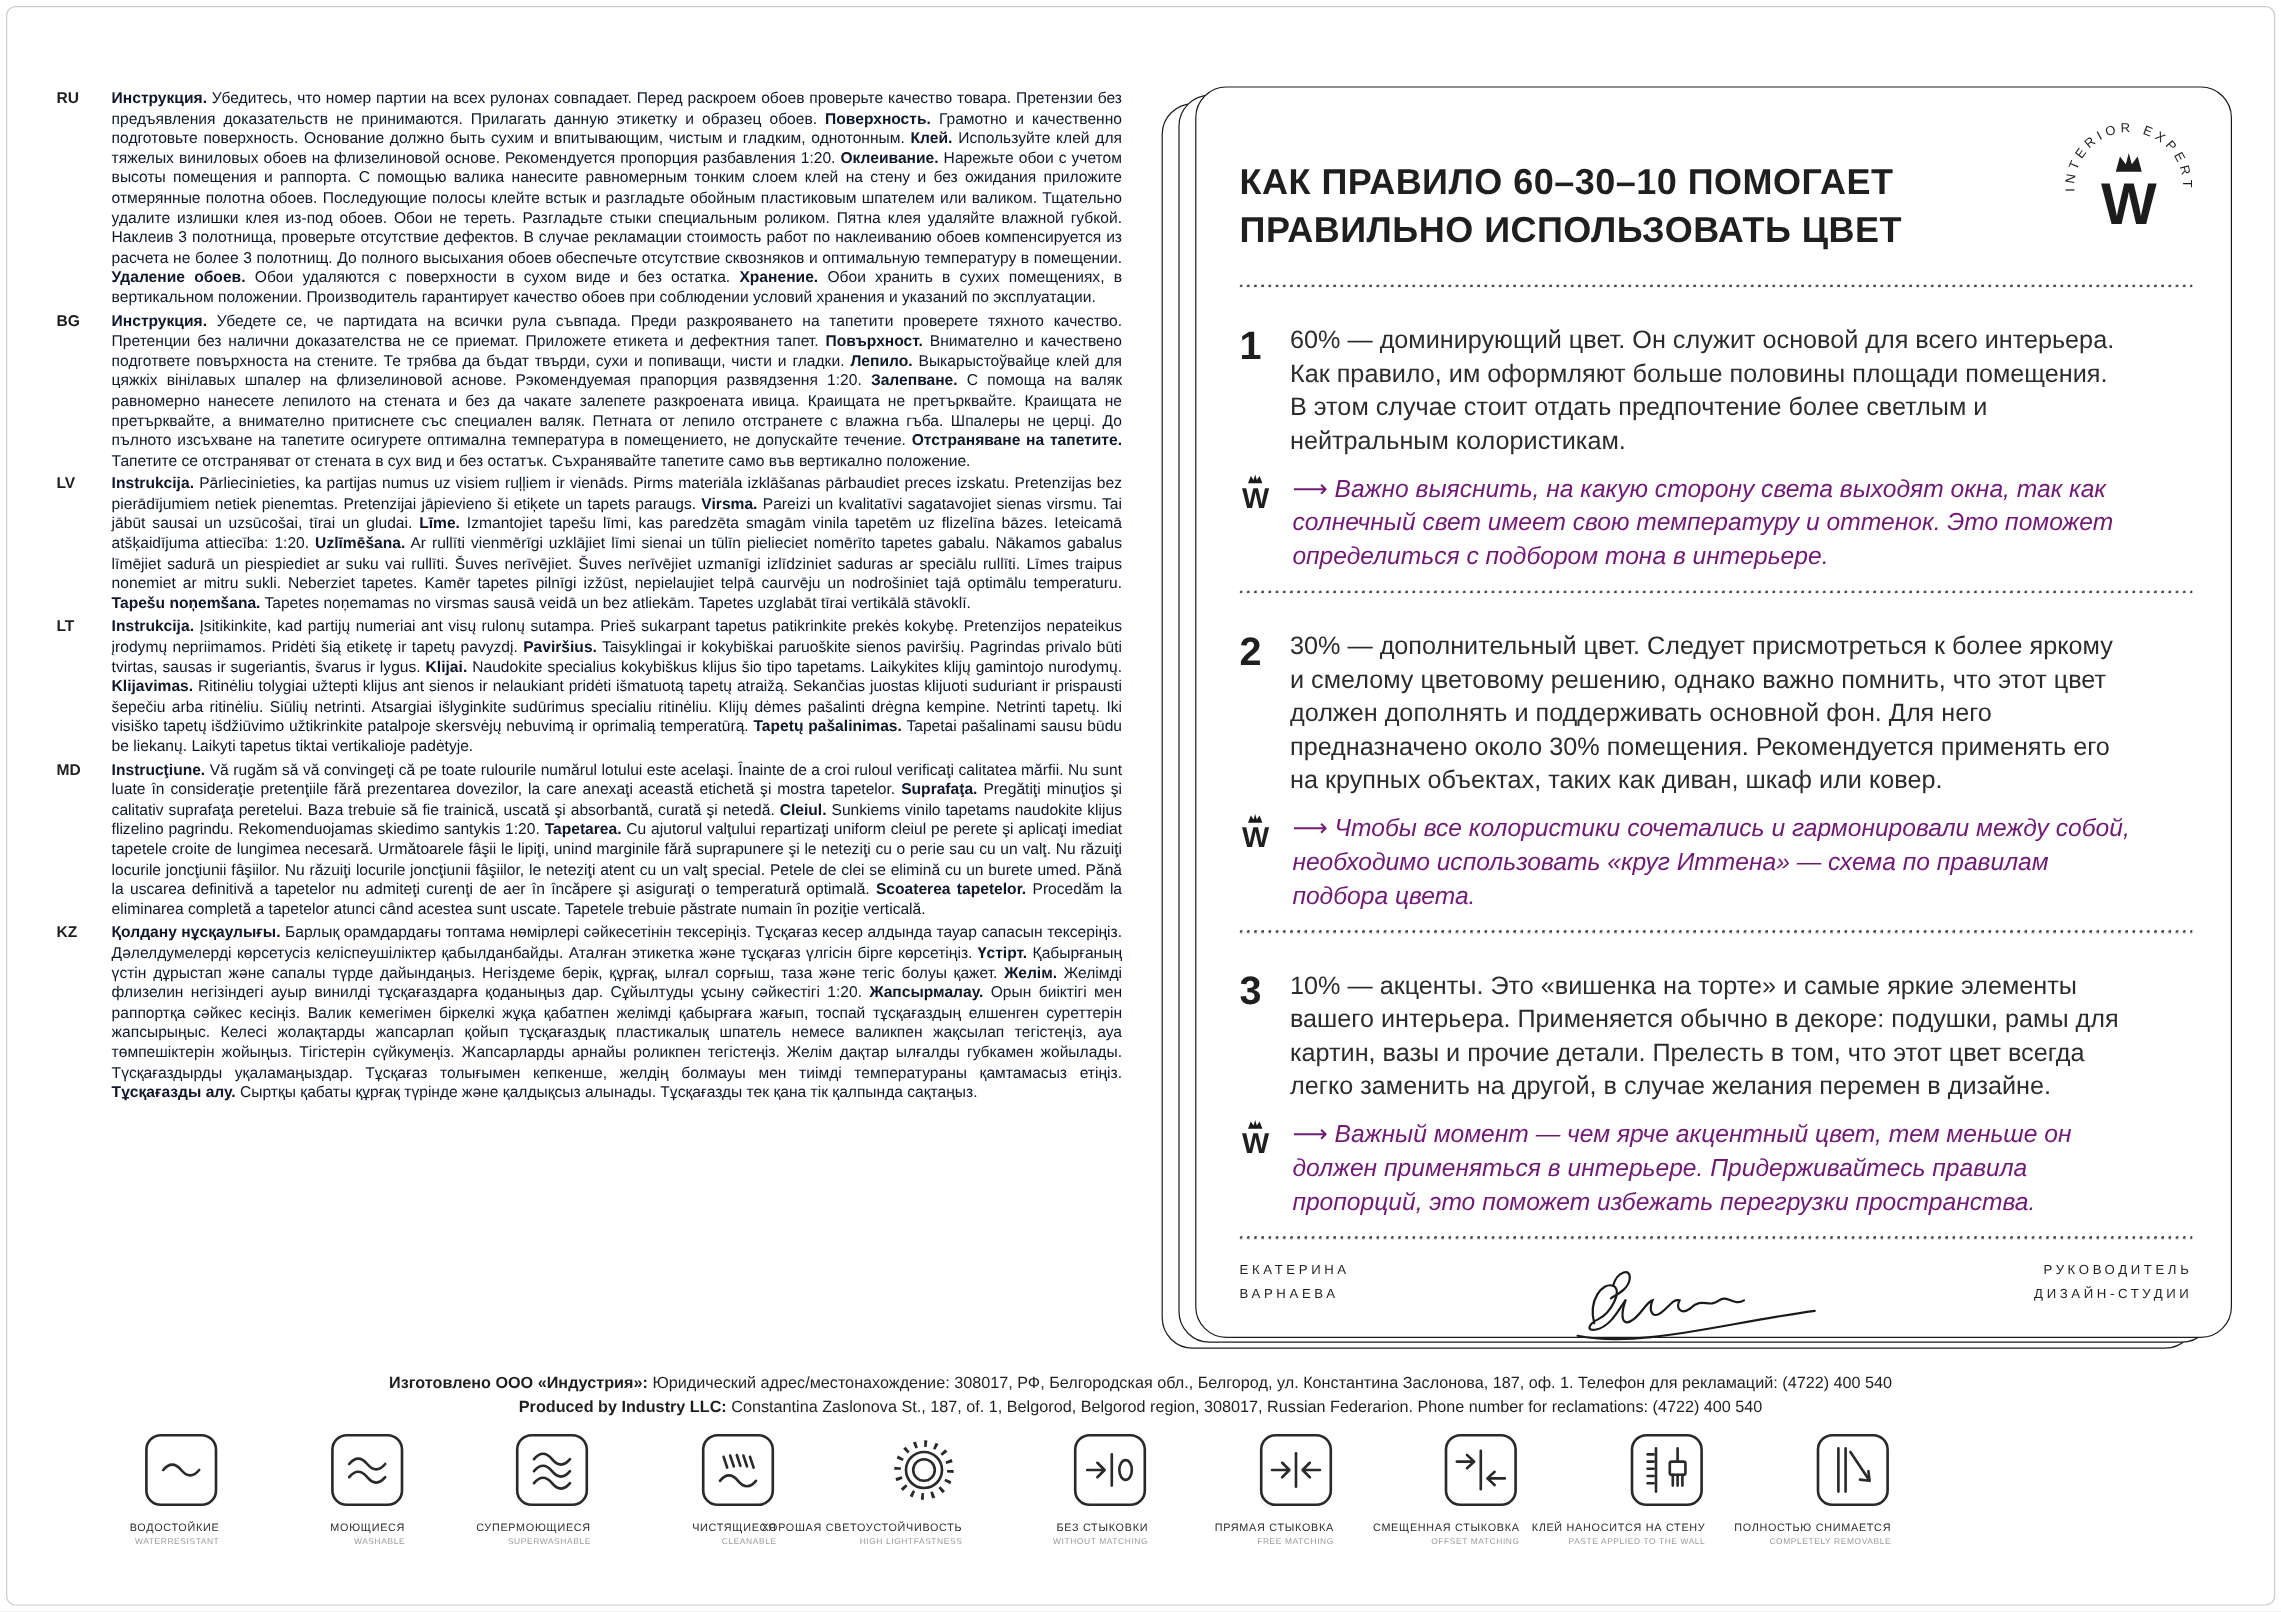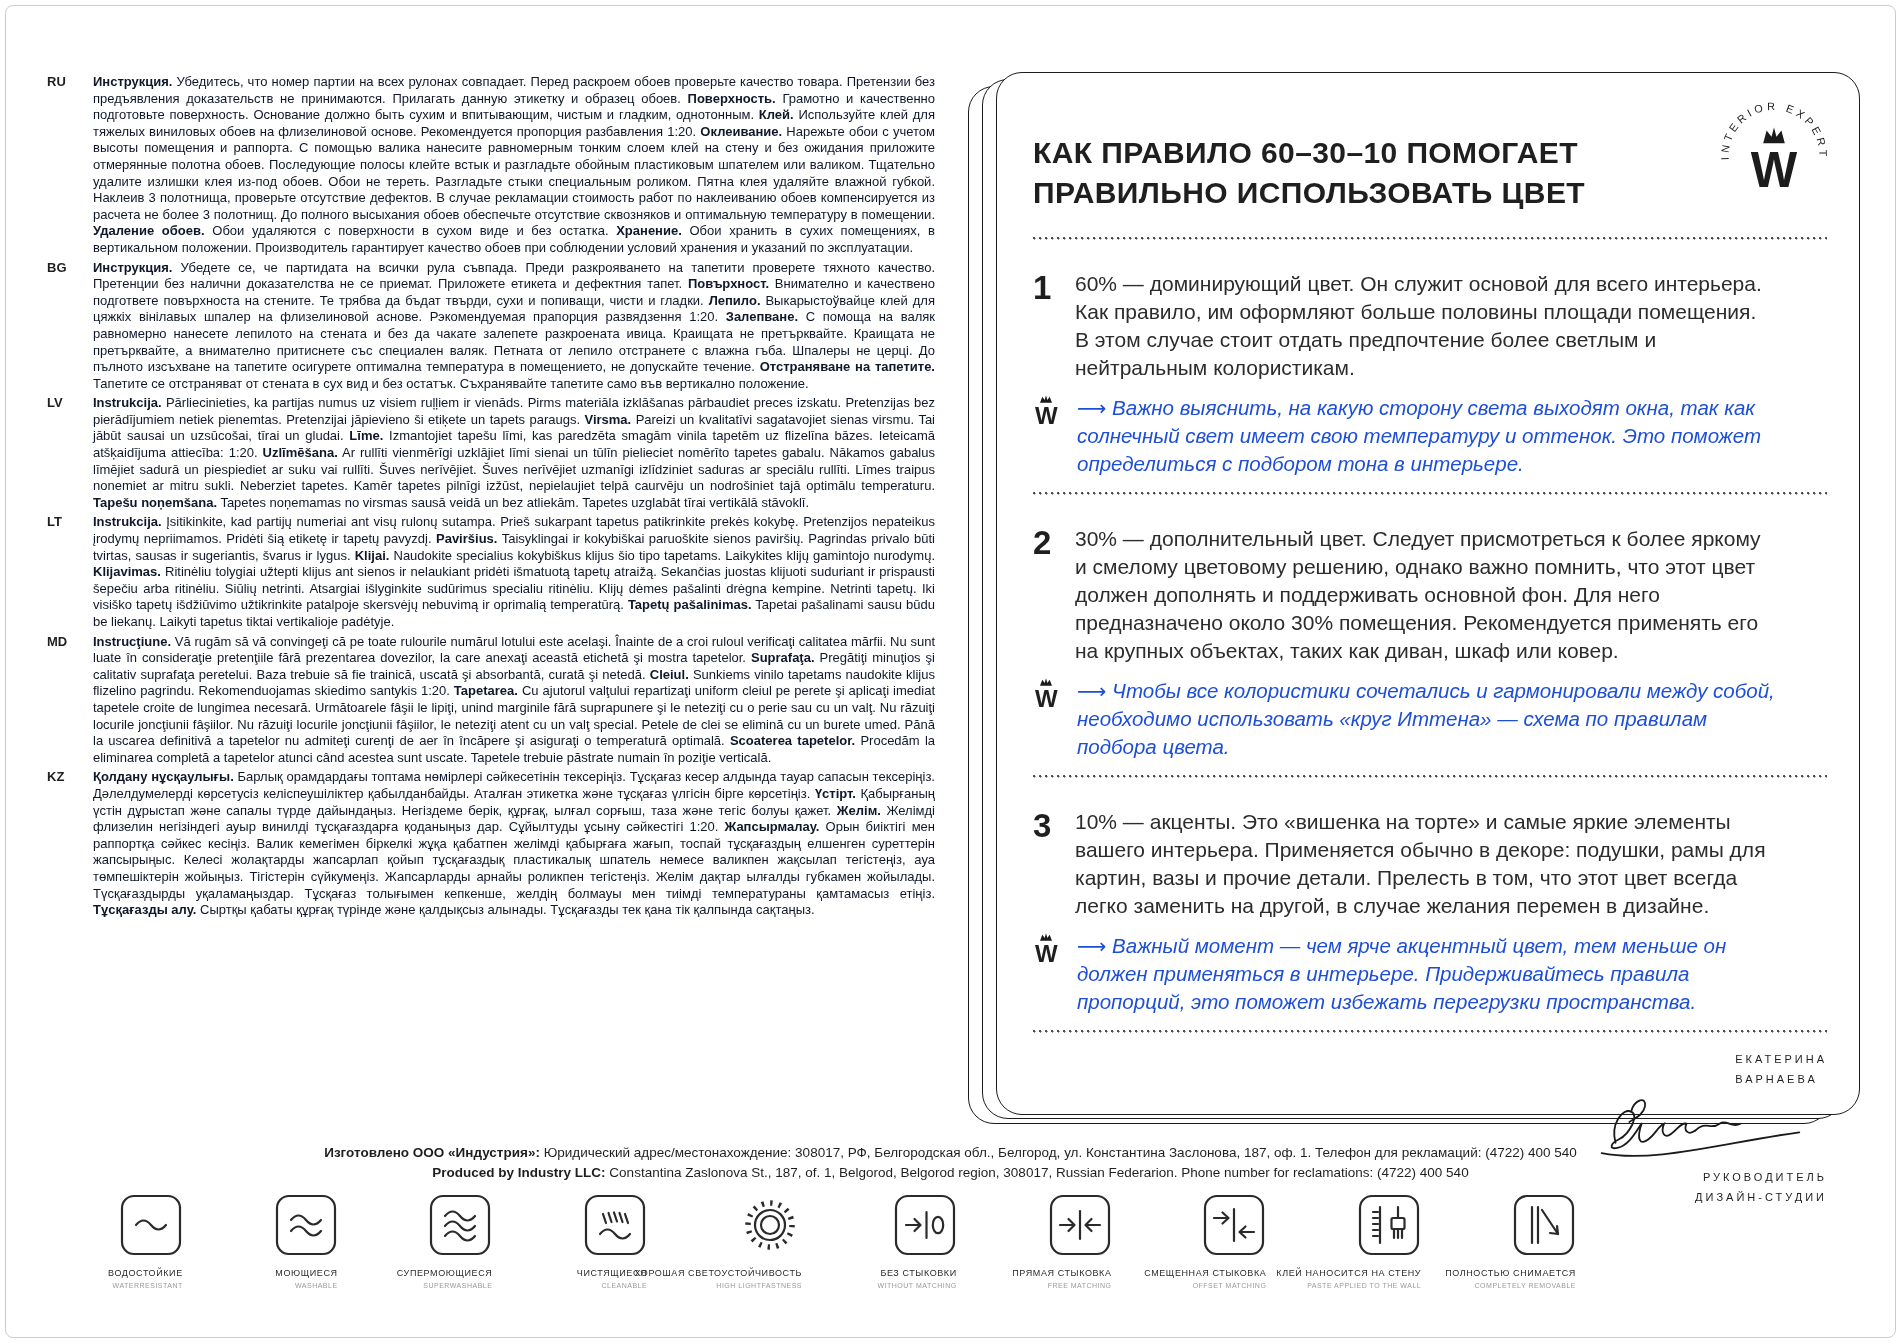--- a/index.html
+++ b/index.html
@@ -25,22 +25,22 @@
   .dots{height:3px;background-image:radial-gradient(circle at 1.3px 1.3px,#4a4a4a 1.1px,transparent 1.35px);
         background-size:6px 3px;background-repeat:repeat-x;margin-top:24px;}
   .dots.after-note{margin-top:14px;}
   .row{display:flex;margin-top:30px;}
   .noterow{display:flex;margin-top:12px;}
   .num{width:42px;flex:0 0 42px;font-size:33px;font-weight:600;line-height:1;padding-top:1px;}
   .rtext{flex:1;font-size:21px;line-height:28px;color:#2c2c2c;max-width:700px;}
   .wmark{width:42px;flex:0 0 42px;display:flex;flex-direction:column;align-items:flex-start;padding-left:2px;}
   .wmark svg{margin-left:3px;}
   .wletter{font-size:24px;font-weight:700;line-height:1;}
-  .ntext{flex:1;font-size:20.5px;line-height:28px;font-style:italic;color:#1d4ed8;max-width:700px;}
-  .card-footer{display:flex;align-items:flex-end;margin-top:16px;flex-direction:column;}
+  .ntext{flex:1;font-size:20.5px;line-height:28px;font-style:italic;color:#701a75;max-width:700px;}
+  .card-footer{display:flex;align-items:flex-start;margin-top:16px;}
   .sig-name,.sig-role{font-size:11px;letter-spacing:3px;line-height:20px;font-weight:500;}
   .sig-role{text-align:right;}
   .sig-wrap{flex:1;display:flex;justify-content:center;align-items:center;}
 
   
   .manufacturer{position:absolute;left:0;right:0;top:1143px;text-align:center;font-size:13.5px;line-height:20px;color:#1f1f1f;}
   .manufacturer .b{font-weight:700;}
 
   
   .badges{position:absolute;left:28px;top:1192px;width:1548px;display:flex;}

